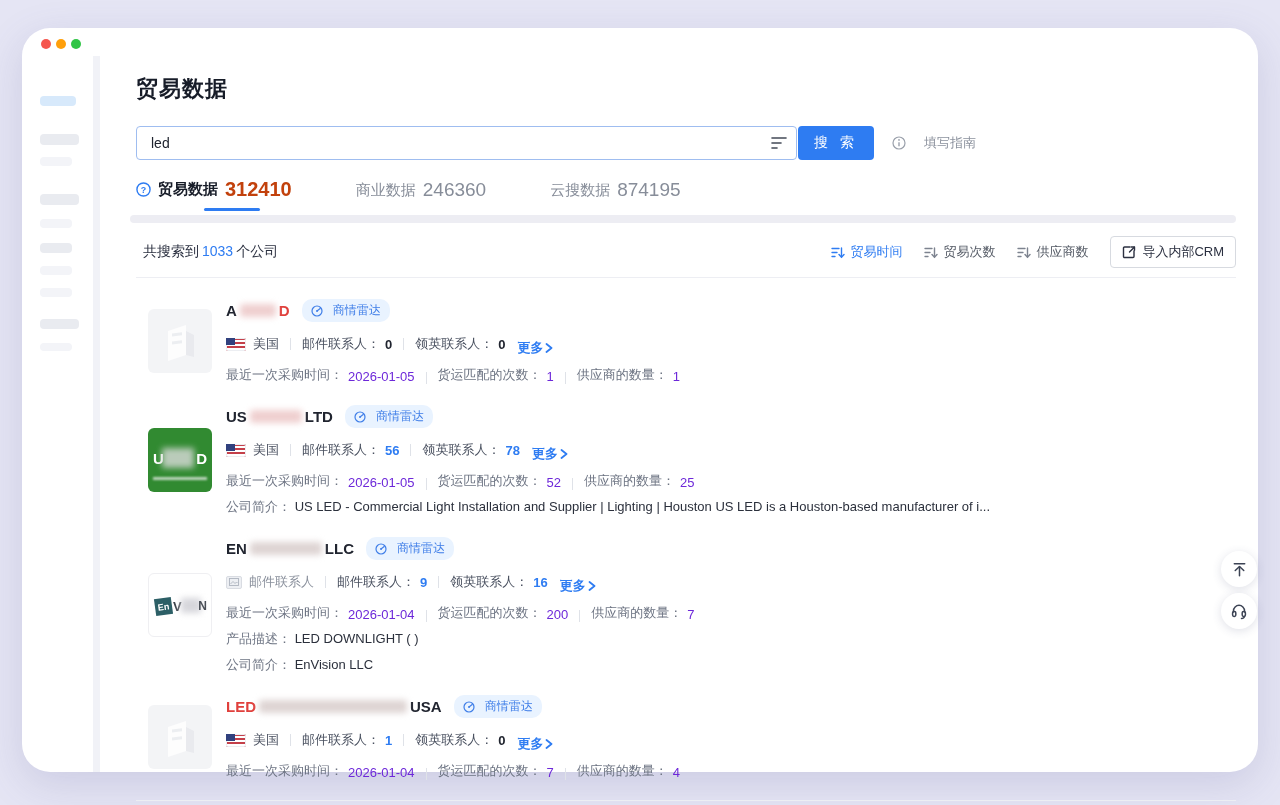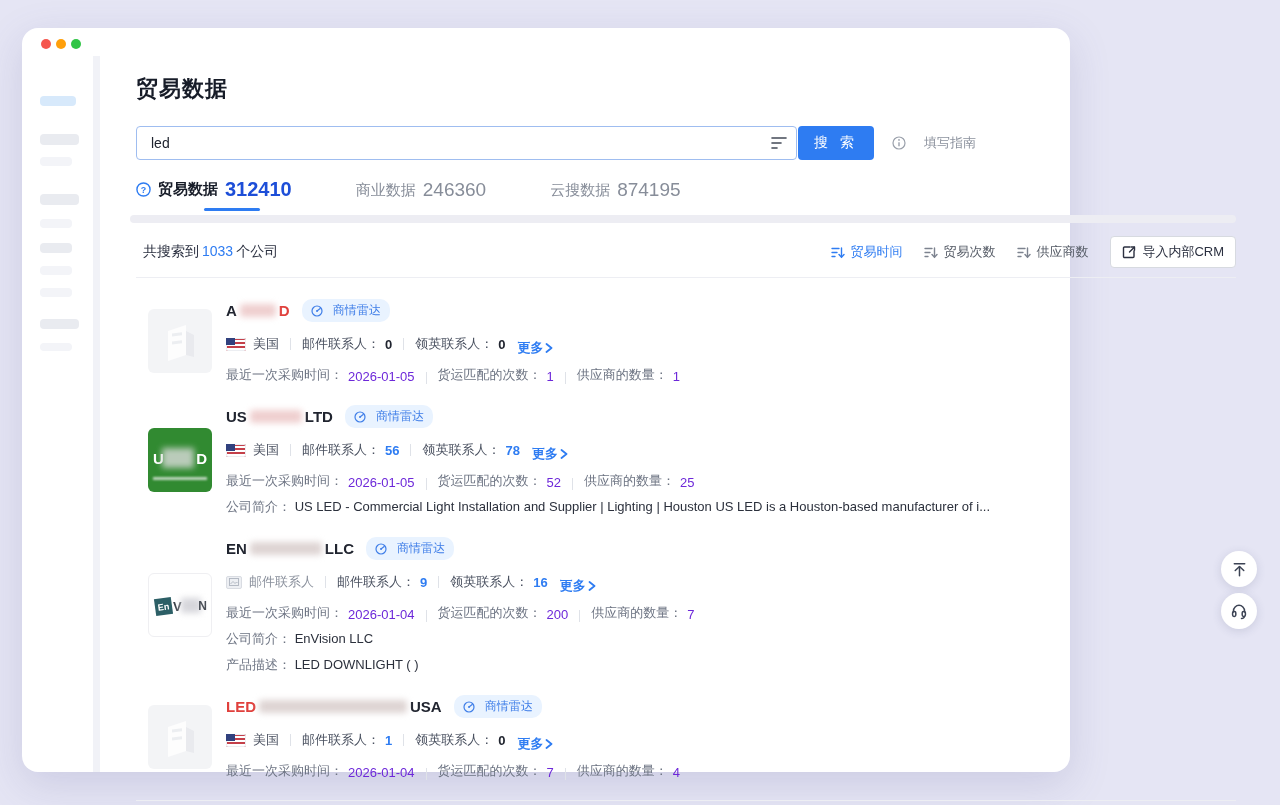--- a/index.html
+++ b/index.html
@@ -1,19 +1,19 @@
 <!DOCTYPE html>
 <html><head>
 <meta charset="utf-8">
 <style>
   * { margin:0; padding:0; box-sizing:border-box; }
   html,body { width:1280px; height:805px; }
   body { background:#e5e5f4; font-family:"Liberation Sans","DejaVu Sans",sans-serif; position:relative; overflow:hidden; }
 
-  .window { position:absolute; left:22px; top:28px; width:1048px; height:744px; background:#fff; border-radius:16px; box-shadow:0 12px 40px rgba(90,90,150,.18); }
+  .window { position:absolute; left:22px; top:28px; width:1236px; height:744px; background:#fff; border-radius:28px; box-shadow:0 12px 40px rgba(90,90,150,.18); }
 
   
   .lights { position:absolute; left:19px; top:11px; display:flex; gap:5px; }
   .dot { width:10px; height:10px; border-radius:50%; }
   .dot.r{ background:#f5564e; } .dot.o{ background:#ff9f0a; } .dot.g{ background:#30c546; }
 
   
   .sidebar { position:absolute; left:18px; top:68px; width:40px; }
   .sk { border-radius:4px; margin-bottom:14px; }
   .sk.blue { background:#d7e9fb; width:36px; height:10px; margin-bottom:28px; }
@@ -30,21 +30,21 @@
   .filter-btn { width:34px; height:32px; display:flex; align-items:center; justify-content:center; cursor:pointer; }
   .search-btn { width:76px; height:34px; margin-left:1px; background:#2e7cf2; color:#fff; border:none; border-radius:4px; font-size:14px; letter-spacing:4px; cursor:pointer; font-family:inherit; }
   .guide { margin-left:18px; display:flex; align-items:center; gap:18px; color:#8b919d; font-size:13px; cursor:pointer; }
 
   
   .tabs { margin-top:18px; display:flex; align-items:flex-end; gap:64px; }
   .tab { display:flex; align-items:center; gap:7px; cursor:pointer; padding-bottom:2px; }
   .tab .lbl { font-size:15px; color:#878d99; }
   .tab .cnt { font-size:19px; color:#878d99; }
   .tab.active .lbl { color:#171c28; font-weight:700; }
-  .tab.active .cnt { color:#1d4ed8; font-weight:700; font-size:20px;text-align:right; }
+  .tab.active .cnt { color:#c2410c; font-weight:700; font-size:20px;text-align:right; }
   .tab-underline { width:56px; height:3px; border-radius:2px; background:#2e7cf2; margin-top:5px; margin-left:68px; }
   .scroll-track { margin-top:4px; margin-left:-6px; width:1106px; height:8px; border-radius:4px; background:#ededf3; }
 
   
   .res-head { margin-top:13px; display:flex; align-items:center; justify-content:space-between; padding-left:7px; }
   .found { font-size:14px; color:#2b3040; }
   .found b { color:#2e7cf2; font-weight:400; padding:0 3px; }
   .head-right { display:flex; align-items:center; gap:22px; }
   .sort { display:flex; align-items:center; gap:5px; font-size:13px; color:#555b66; cursor:pointer; }
   .sort.active { color:#2e7cf2; }
@@ -380,22 +380,22 @@
           <div class="stat-line">
             <span>最近一次采购时间：</span>
               <span class="sval">2026-01-04</span>
             <span class="sep"></span>
             <span>货运匹配的次数：</span>
               <span class="sval">200</span>
             <span class="sep"></span>
             <span>供应商的数量：</span>
               <span class="sval">7</span>
           </div>
+          <div class="desc-line"><span>产品描述：</span> <span class="v">LED DOWNLIGHT ( )</span></div>
           <div class="desc-line"><span>公司简介：</span> <span class="v">EnVision LLC</span></div>
-          <div class="desc-line"><span>产品描述：</span> <span class="v">LED DOWNLIGHT ( )</span></div>
         </div>
       </div>
 
       <div class="row">
         <div class="logo ph">
           <svg class="b-shape" width="36" height="40" viewBox="0 0 36 40">
               <g>
                 <polygon points="6,10 24,4 24,34 6,40" fill="#fdfdfd"></polygon>
                 <polygon points="24,10 32,14 32,36 24,34" fill="#e9eaee"></polygon>
                 <rect x="10" y="14" width="10" height="3" fill="#eceef1" transform="skewY(-8)"></rect>

